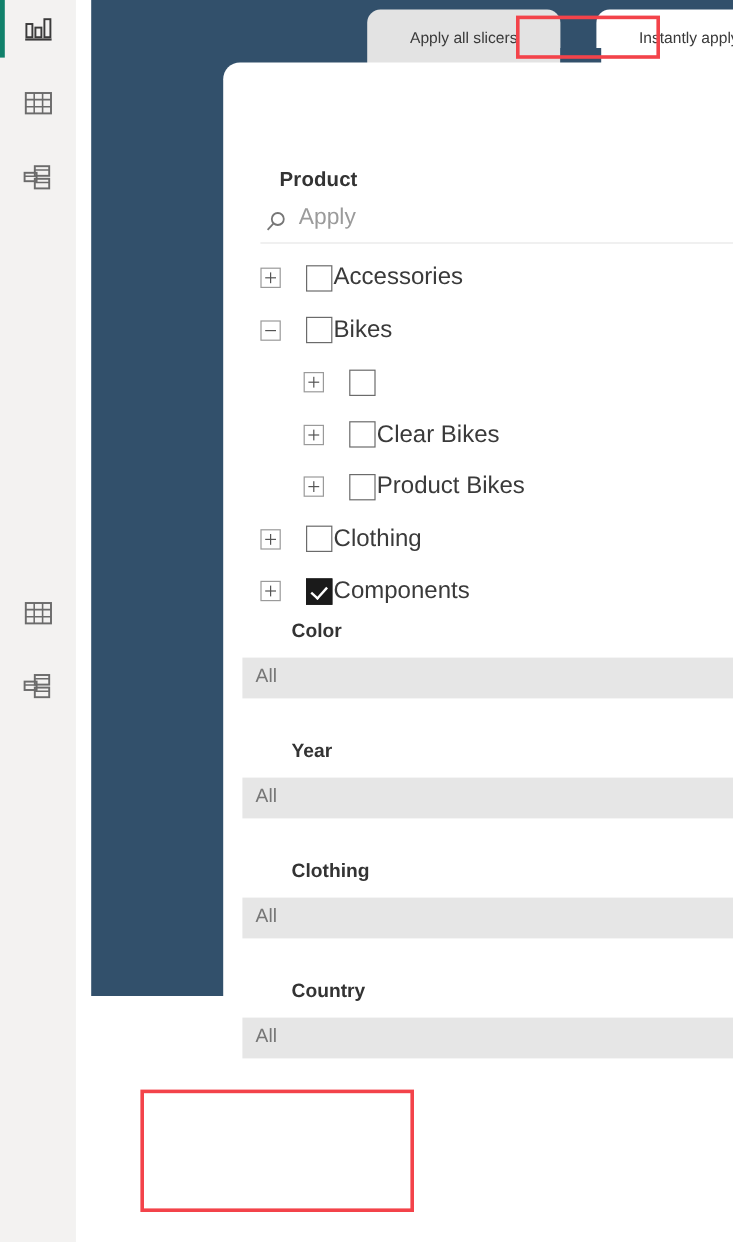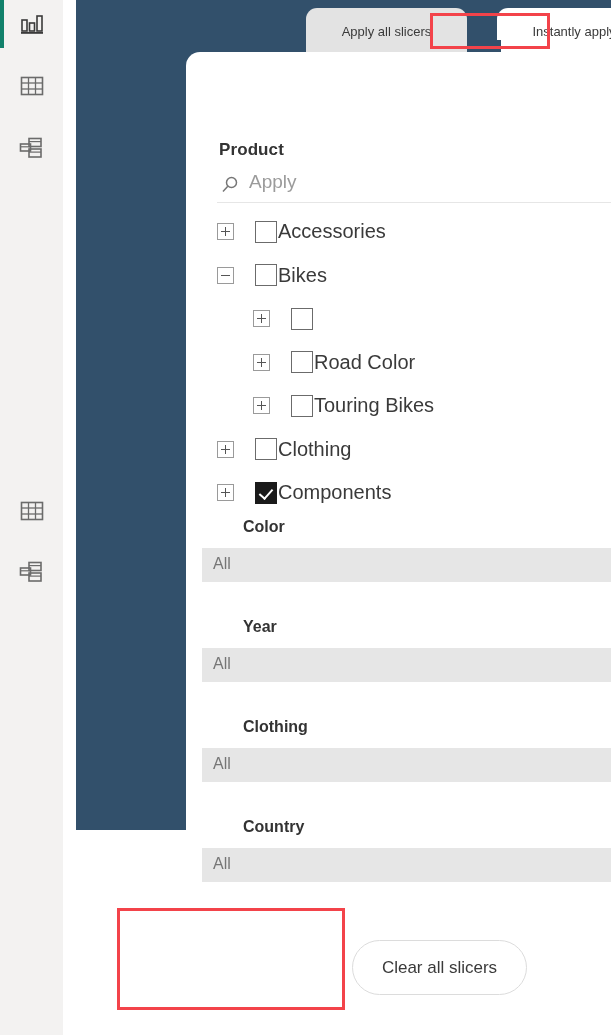--- a/index.html
+++ b/index.html
@@ -75,21 +75,21 @@
   
   #product-section{
     position:absolute;left:31px;top:88px;width:425px;
   }
   .section-title{
     font-size:17px;font-weight:bold;color:#333333;
     letter-spacing:.1px;
   }
 
   #product-header{position:relative;height:24px;}
-  #product-title{position:absolute;left:2px;top:0;}
+  #product-title{position:absolute;left:16px;top:0;}
 
   #search-row{
     position:absolute;left:31px;top:119px;width:425px;height:30px;
   }
   #search-icon{
     position:absolute;left:3px;top:4px;width:20px;height:20px;
   }
   #search-placeholder{
     position:absolute;left:32px;top:0;
     font-size:19px;color:#9b9b9b;
@@ -304,27 +304,27 @@
       </div>
 
       <div class="tree-row child">
         <span class="expander plus"></span>
         <span class="checkbox"></span>
       </div>
 
       <div class="tree-row child">
         <span class="expander plus"></span>
         <span class="checkbox"></span>
-        <span class="tree-label">Road Color</span>
+        <span class="tree-label">Clear Bikes</span>
       </div>
 
       <div class="tree-row child">
         <span class="expander plus"></span>
         <span class="checkbox"></span>
-        <span class="tree-label">Touring Bikes</span>
+        <span class="tree-label">Product Bikes</span>
       </div>
 
       <div class="tree-row">
         <span class="expander plus"></span>
         <span class="checkbox"></span>
         <span class="tree-label">Clothing</span>
       </div>
 
       <div class="tree-row">
         <span class="expander plus"></span>
@@ -373,20 +373,17 @@
 
       </div>
       <div class="dd-box">
         <span class="dd-value">All</span>
 
       </div>
     </div>
 
   </div>
 
-  <div id="clear-btn" style="left:276px;top:940px;">
-    <span>Clear all slicers</span>
-  </div>
 
 </div>
 
 <div class="redbox" id="redbox-tab"></div>
 <div class="redbox" id="redbox-footer"></div>
 
 </body></html>

